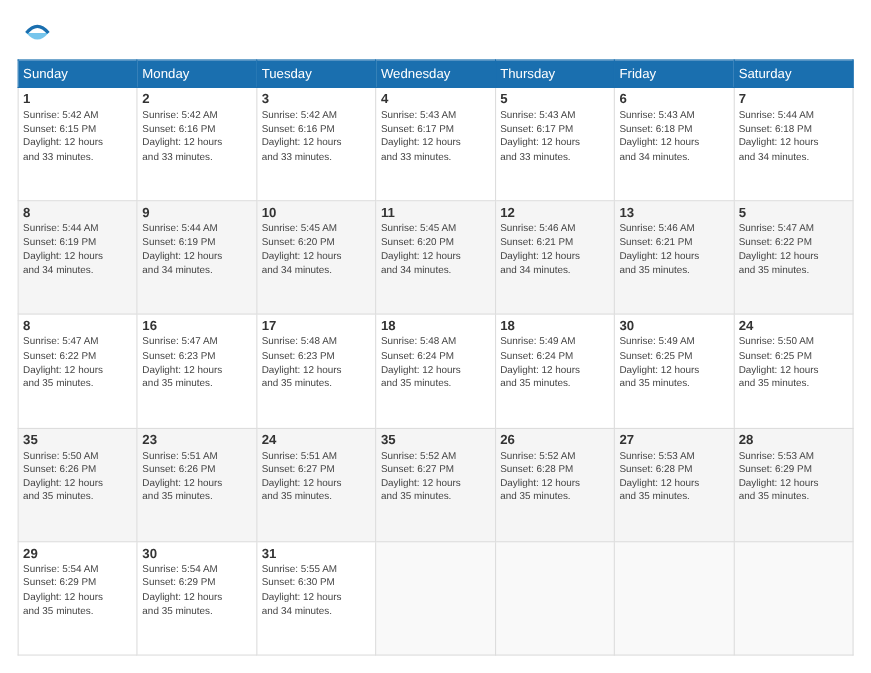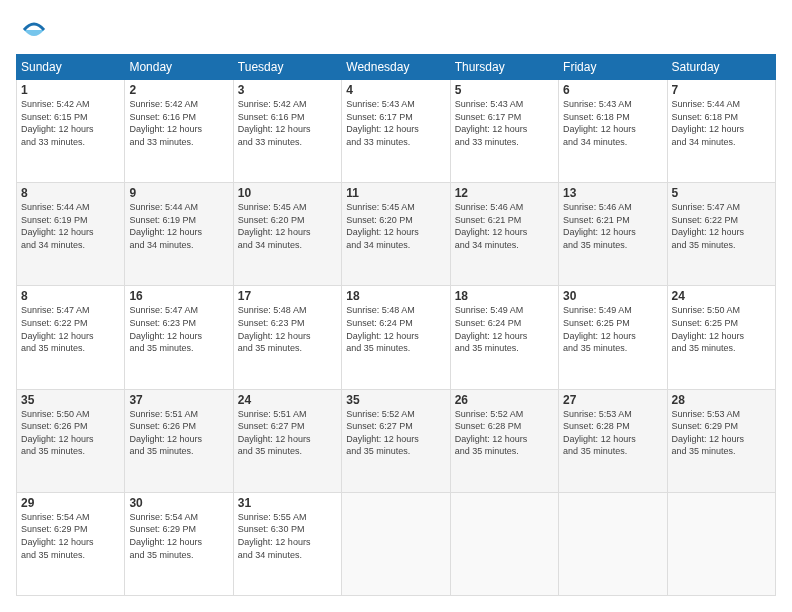--- a/index.html
+++ b/index.html
@@ -225,21 +225,21 @@
             <span class="day-num">24</span>
             <div class="cell-text">Sunrise: 5:50 AM<br>Sunset: 6:25 PM<br>Daylight: 12 hours<br>and 35 minutes.</div>
           </td>
         </tr>
         <tr>
           <td>
             <span class="day-num">35</span>
             <div class="cell-text">Sunrise: 5:50 AM<br>Sunset: 6:26 PM<br>Daylight: 12 hours<br>and 35 minutes.</div>
           </td>
           <td>
-            <span class="day-num">37</span>
+            <span class="day-num">23</span>
             <div class="cell-text">Sunrise: 5:51 AM<br>Sunset: 6:26 PM<br>Daylight: 12 hours<br>and 35 minutes.</div>
           </td>
           <td>
             <span class="day-num">24</span>
             <div class="cell-text">Sunrise: 5:51 AM<br>Sunset: 6:27 PM<br>Daylight: 12 hours<br>and 35 minutes.</div>
           </td>
           <td>
             <span class="day-num">35</span>
             <div class="cell-text">Sunrise: 5:52 AM<br>Sunset: 6:27 PM<br>Daylight: 12 hours<br>and 35 minutes.</div>
           </td>

